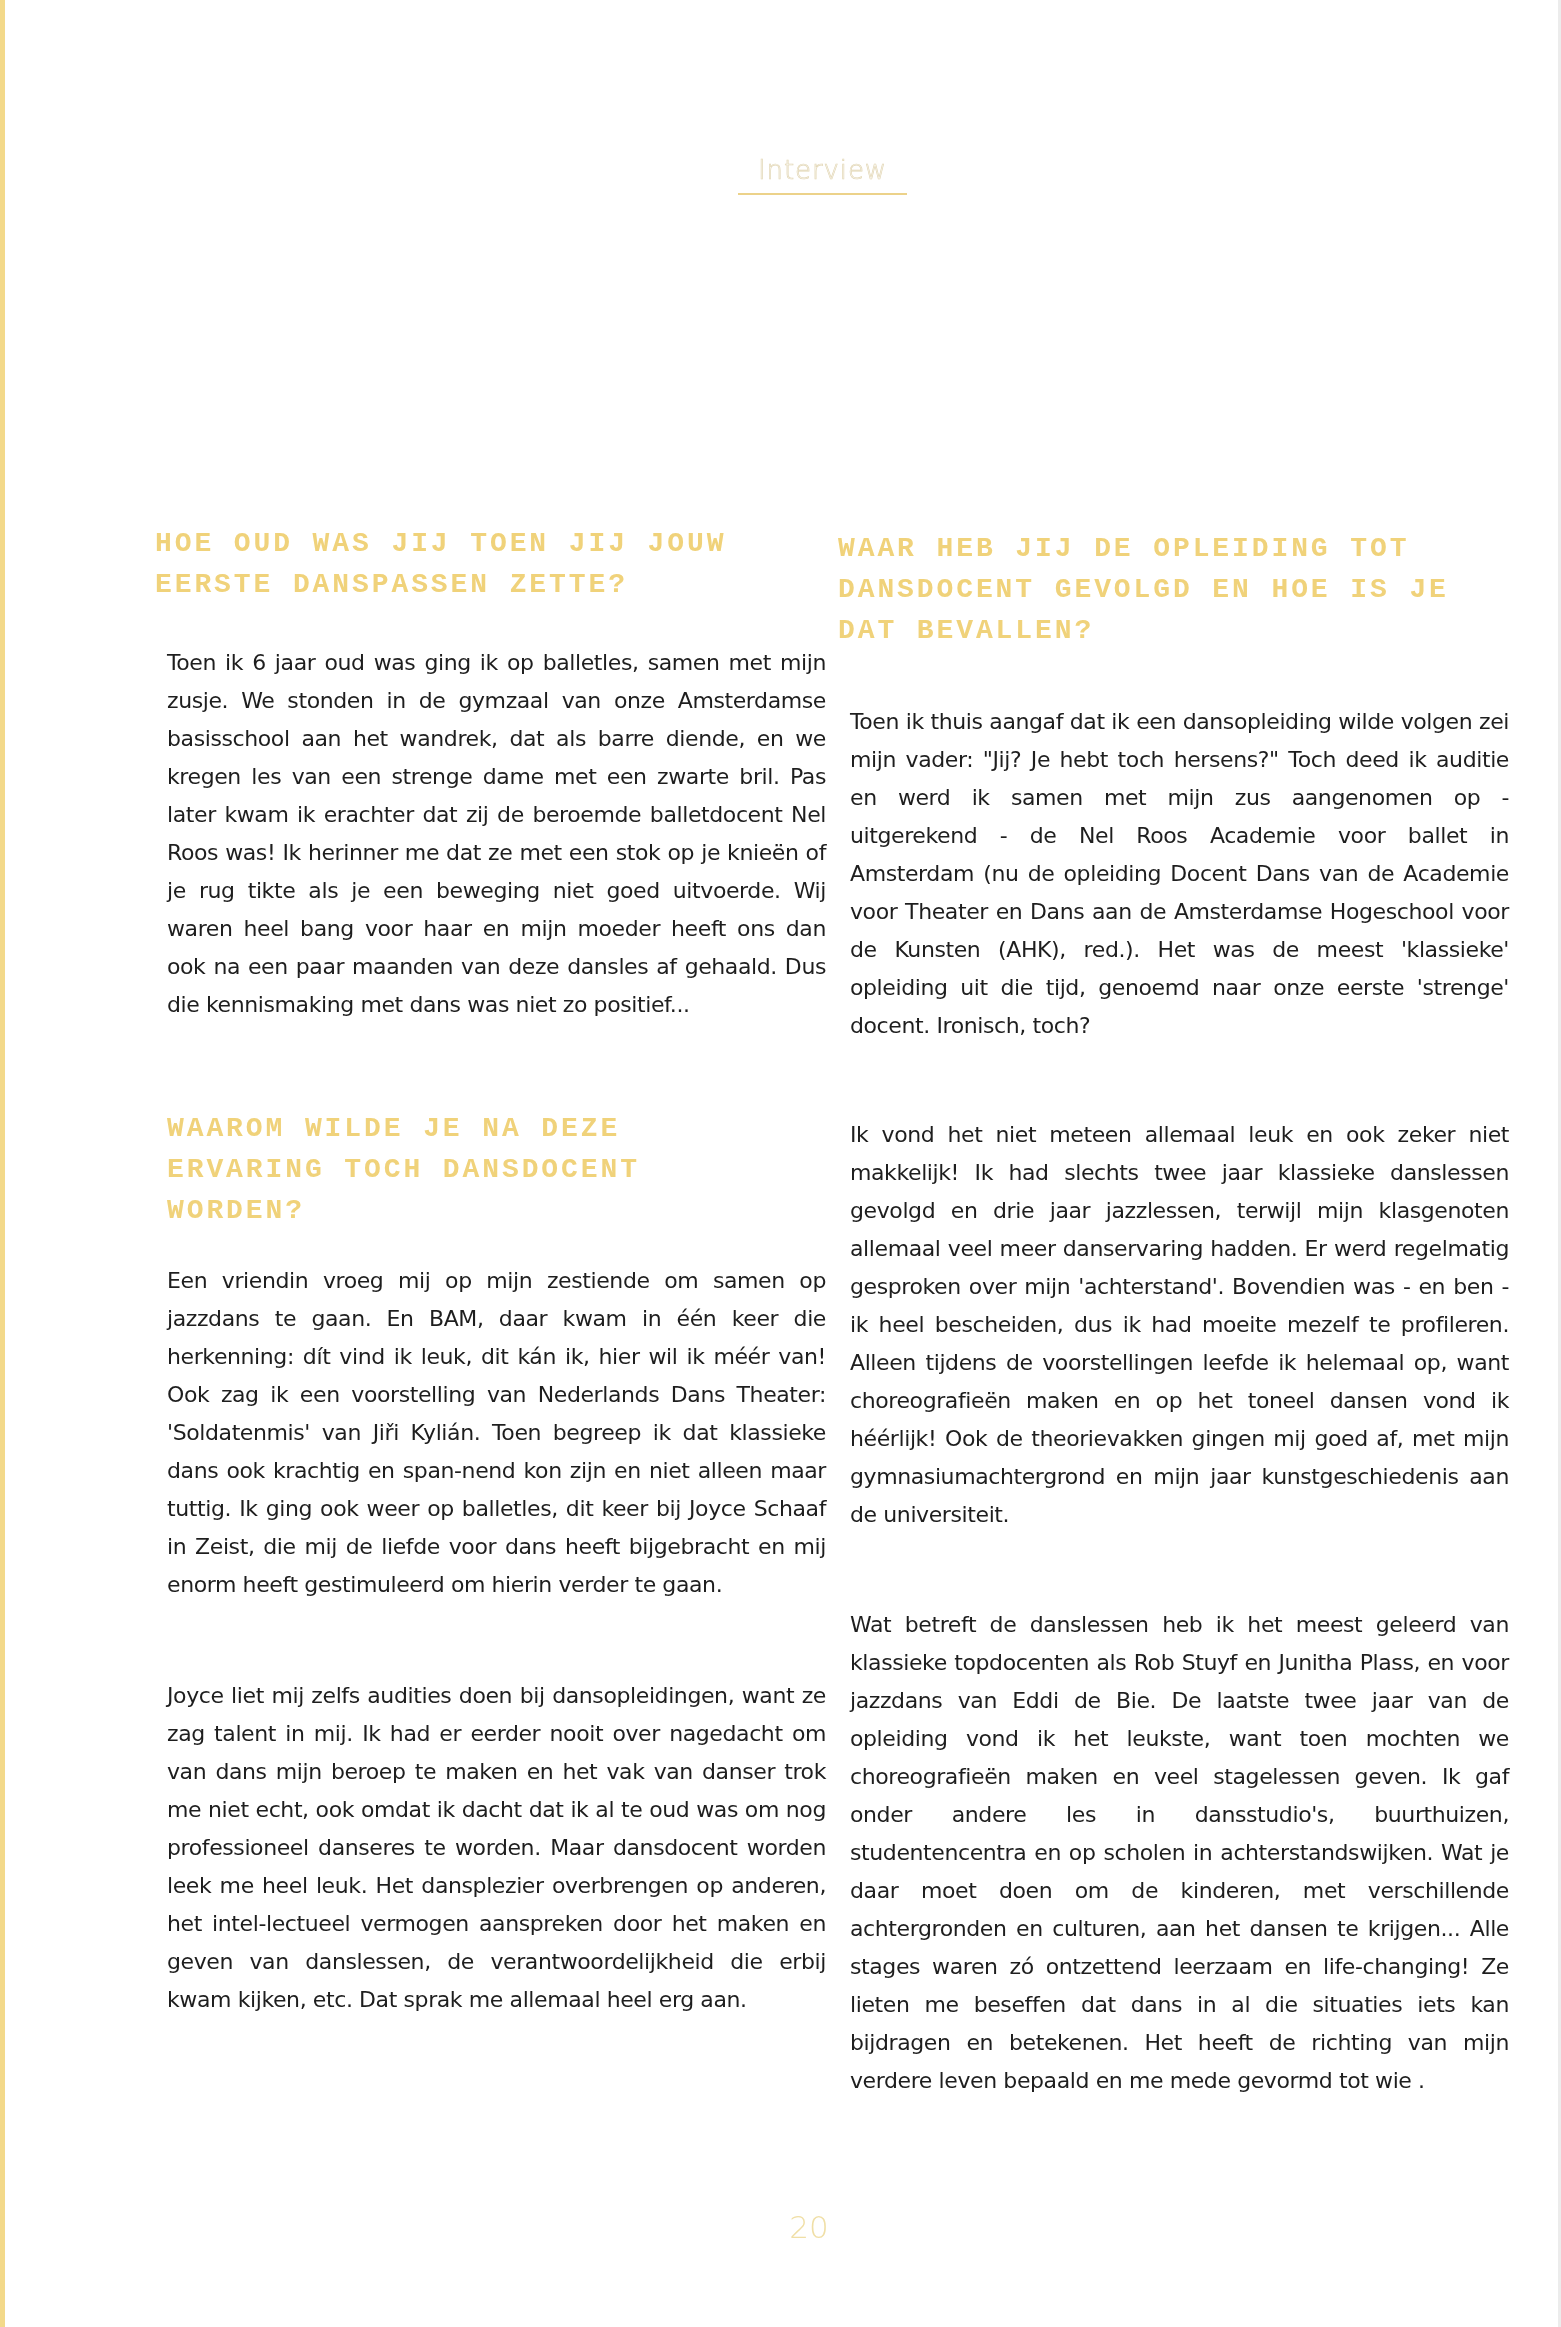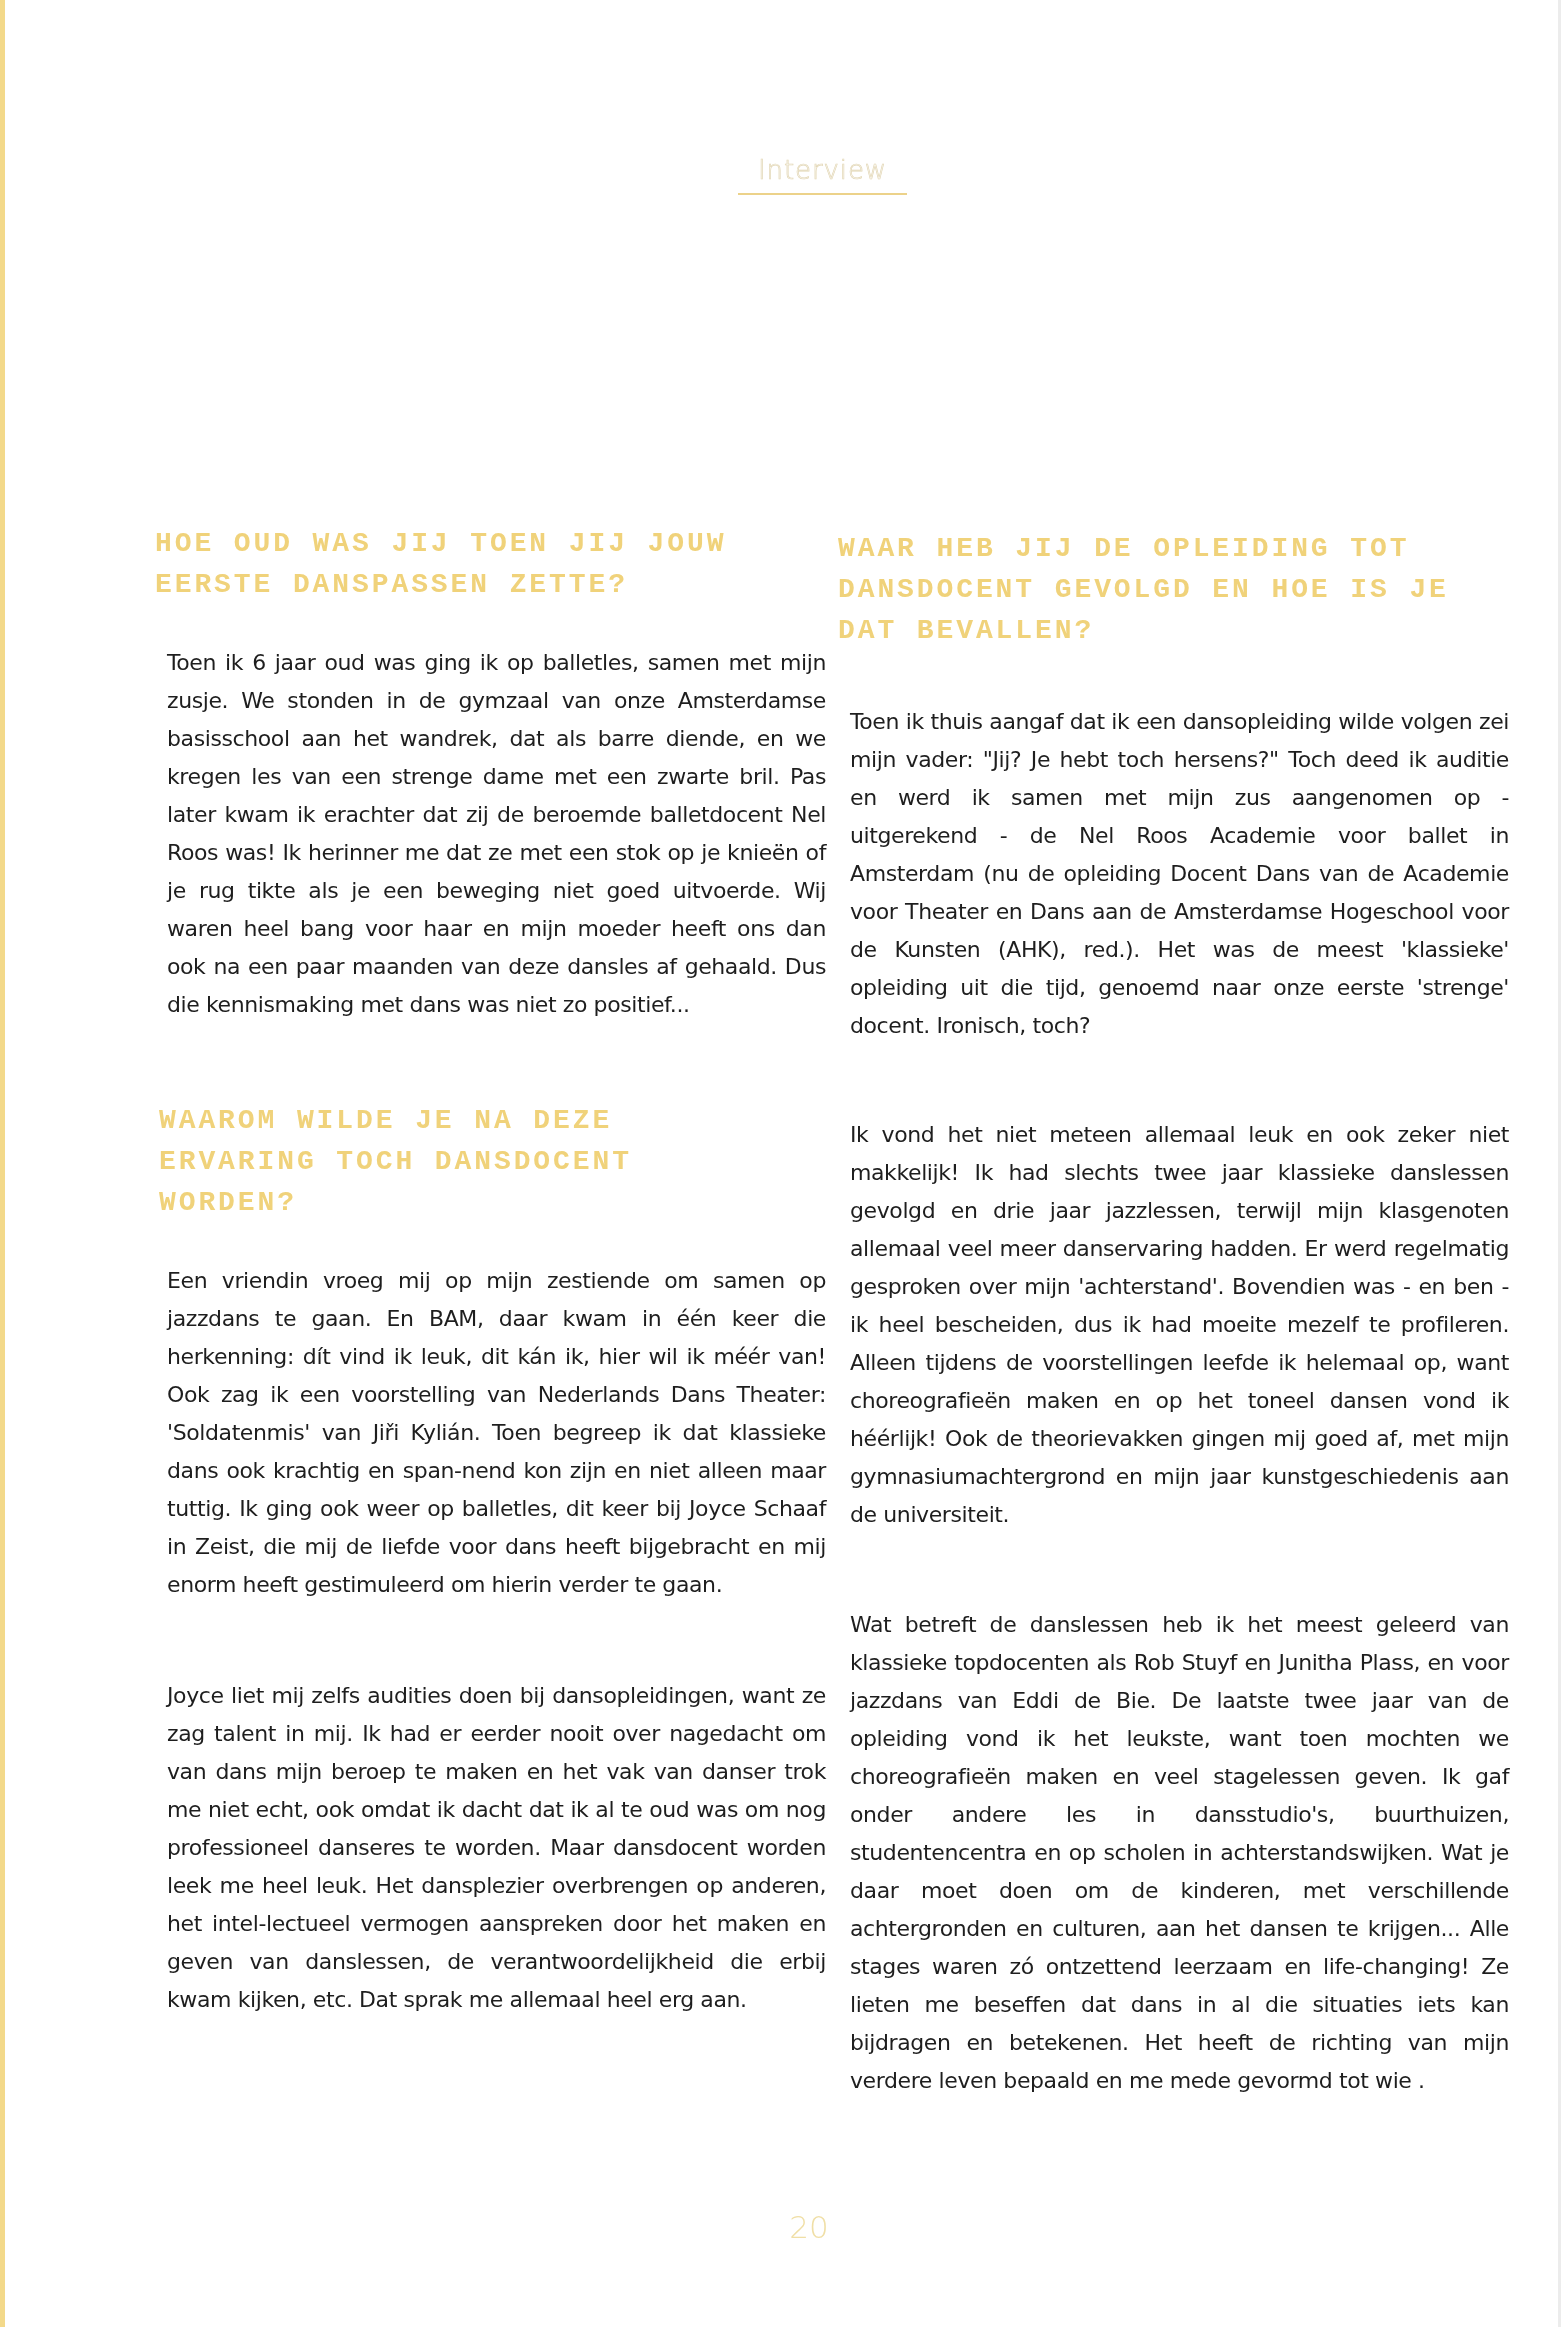--- a/index.html
+++ b/index.html
@@ -61,21 +61,21 @@
 <div class="edge-left"></div>
 <div class="edge-right"></div>
 
 <div class="section-label">Interview</div>
 <div class="section-label-underline"></div>
 
 <div class="column col-left">
   <h2 class="question" style="top:523px;margin:0;">HOE OUD WAS JIJ TOEN JIJ JOUW EERSTE DANSPASSEN ZETTE?</h2>
   <p class="para" style="top:644px;margin:0;">Toen ik 6 jaar oud was ging ik op balletles, samen met mijn zusje. We stonden in de gymzaal van onze Amsterdamse basisschool aan het wandrek, dat als barre diende, en we kregen les van een strenge dame met een zwarte bril. Pas later kwam ik erachter dat zij de beroemde balletdocent Nel Roos was! Ik herinner me dat ze met een stok op je knieën of je rug tikte als je een beweging niet goed uitvoerde. Wij waren heel bang voor haar en mijn moeder heeft ons dan ook na een paar maanden van deze dansles af gehaald. Dus die kennismaking met dans was niet zo positief...</p>
 
-  <h2 class="question" style="top:1096px;margin:4px;width:509px;">WAAROM WILDE JE NA DEZE ERVARING TOCH DANSDOCENT WORDEN?</h2>
+  <h2 class="question" style="top:1096px;margin:12px;width:509px;">WAAROM WILDE JE NA DEZE ERVARING TOCH DANSDOCENT WORDEN?</h2>
   <p class="para" style="top:1262px;margin:0;">Een vriendin vroeg mij op mijn zestiende om samen op jazzdans te gaan. En BAM, daar kwam in één keer die herkenning: dít vind ik leuk, dit kán ik, hier wil ik méér van! Ook zag ik een voorstelling van Nederlands Dans Theater: 'Soldatenmis' van Jiři Kylián. Toen begreep ik dat klassieke dans ook krachtig en span-nend kon zijn en niet alleen maar tuttig. Ik ging ook weer op balletles, dit keer bij Joyce Schaaf in Zeist, die mij de liefde voor dans heeft bijgebracht en mij enorm heeft gestimuleerd om hierin verder te gaan.</p>
   <p class="para" style="top:1677px;margin:0;">Joyce liet mij zelfs audities doen bij dansopleidingen, want ze zag talent in mij. Ik had er eerder nooit over nagedacht om van dans mijn beroep te maken en het vak van danser trok me niet echt, ook omdat ik dacht dat ik al te oud was om nog professioneel danseres te worden. Maar dansdocent worden leek me heel leuk. Het dansplezier overbrengen op anderen, het intel-lectueel vermogen aanspreken door het maken en geven van danslessen, de verantwoordelijkheid die erbij kwam kijken, etc. Dat sprak me allemaal heel erg aan.</p>
 </div>
 
 <div class="column col-right">
   <h2 class="question" style="top:528px;margin:0;">WAAR HEB JIJ DE OPLEIDING TOT DANSDOCENT GEVOLGD EN HOE IS JE DAT BEVALLEN?</h2>
   <p class="para" style="top:703px;margin:0;">Toen ik thuis aangaf dat ik een dansopleiding wilde volgen zei mijn vader: "Jij? Je hebt toch hersens?" Toch deed ik auditie en werd ik samen met mijn zus aangenomen op - uitgerekend - de Nel Roos Academie voor ballet in Amsterdam (nu de opleiding Docent Dans van de Academie voor Theater en Dans aan de Amsterdamse Hogeschool voor de Kunsten (AHK), red.). Het was de meest 'klassieke' opleiding uit die tijd, genoemd naar onze eerste 'strenge' docent. Ironisch, toch?</p>
   <p class="para" style="top:1116px;margin:0;">Ik vond het niet meteen allemaal leuk en ook zeker niet makkelijk! Ik had slechts twee jaar klassieke danslessen gevolgd en drie jaar jazzlessen, terwijl mijn klasgenoten allemaal veel meer danservaring hadden. Er werd regelmatig gesproken over mijn 'achterstand'. Bovendien was - en ben - ik heel bescheiden, dus ik had moeite mezelf te profileren. Alleen tijdens de voorstellingen leefde ik helemaal op, want choreografieën maken en op het toneel dansen vond ik héérlijk! Ook de theorievakken gingen mij goed af, met mijn gymnasiumachtergrond en mijn jaar kunstgeschiedenis aan de universiteit.</p>
   <p class="para" style="top:1606px;margin:0;">Wat betreft de danslessen heb ik het meest geleerd van klassieke topdocenten als Rob Stuyf en Junitha Plass, en voor jazzdans van Eddi de Bie. De laatste twee jaar van de opleiding vond ik het leukste, want toen mochten we choreografieën maken en veel stagelessen geven. Ik gaf onder andere les in dansstudio's, buurthuizen, studentencentra en op scholen in achterstandswijken. Wat je daar moet doen om de kinderen, met verschillende achtergronden en culturen, aan het dansen te krijgen... Alle stages waren zó ontzettend leerzaam en life-changing! Ze lieten me beseffen dat dans in al die situaties iets kan bijdragen en betekenen. Het heeft de richting van mijn verdere leven bepaald en me mede gevormd tot wie .</p>
 </div>

